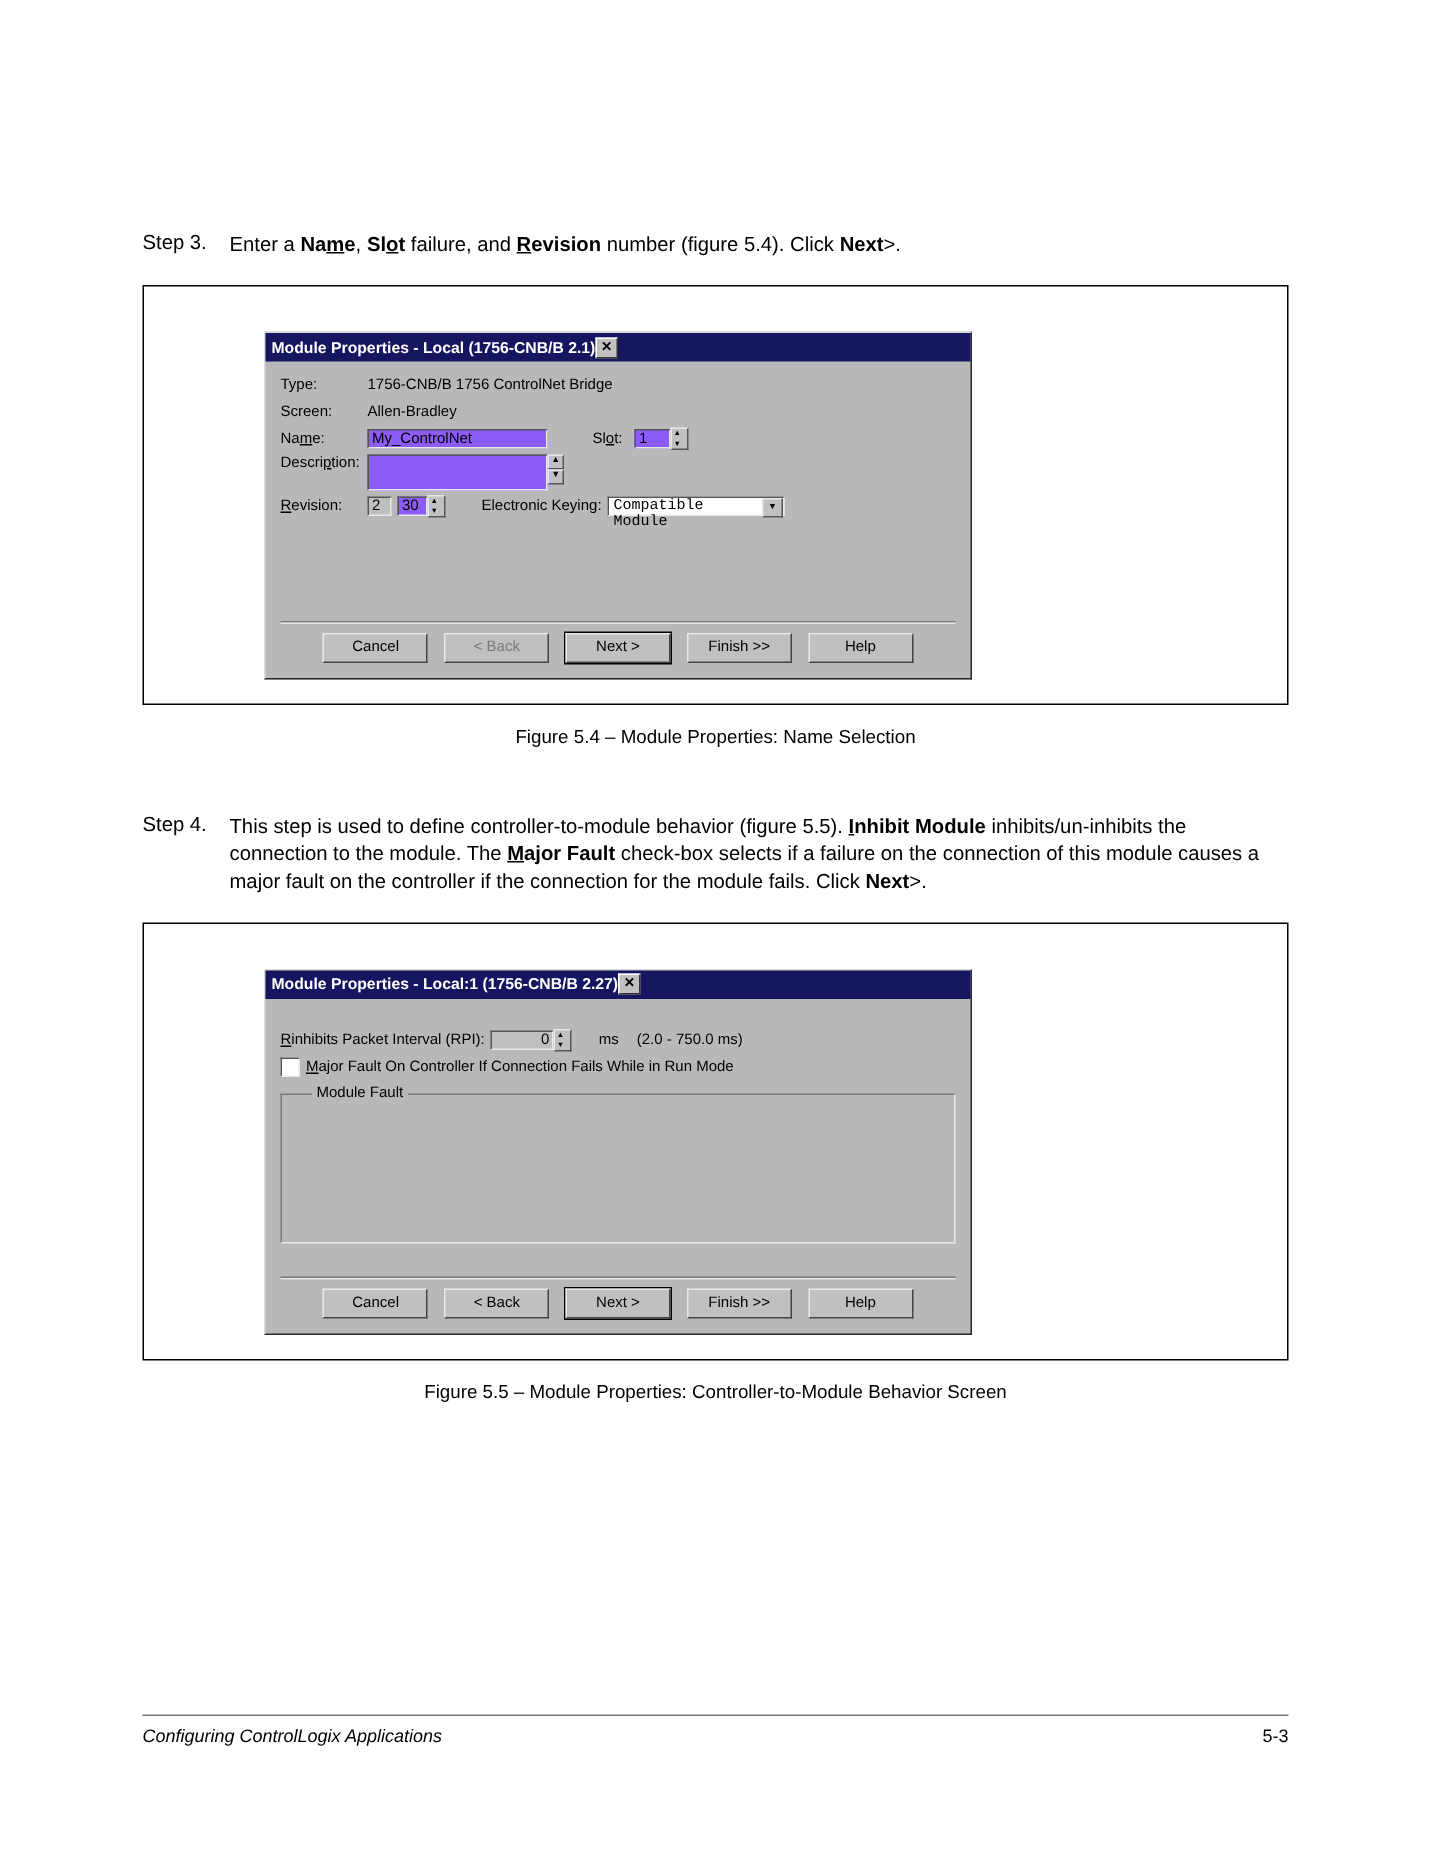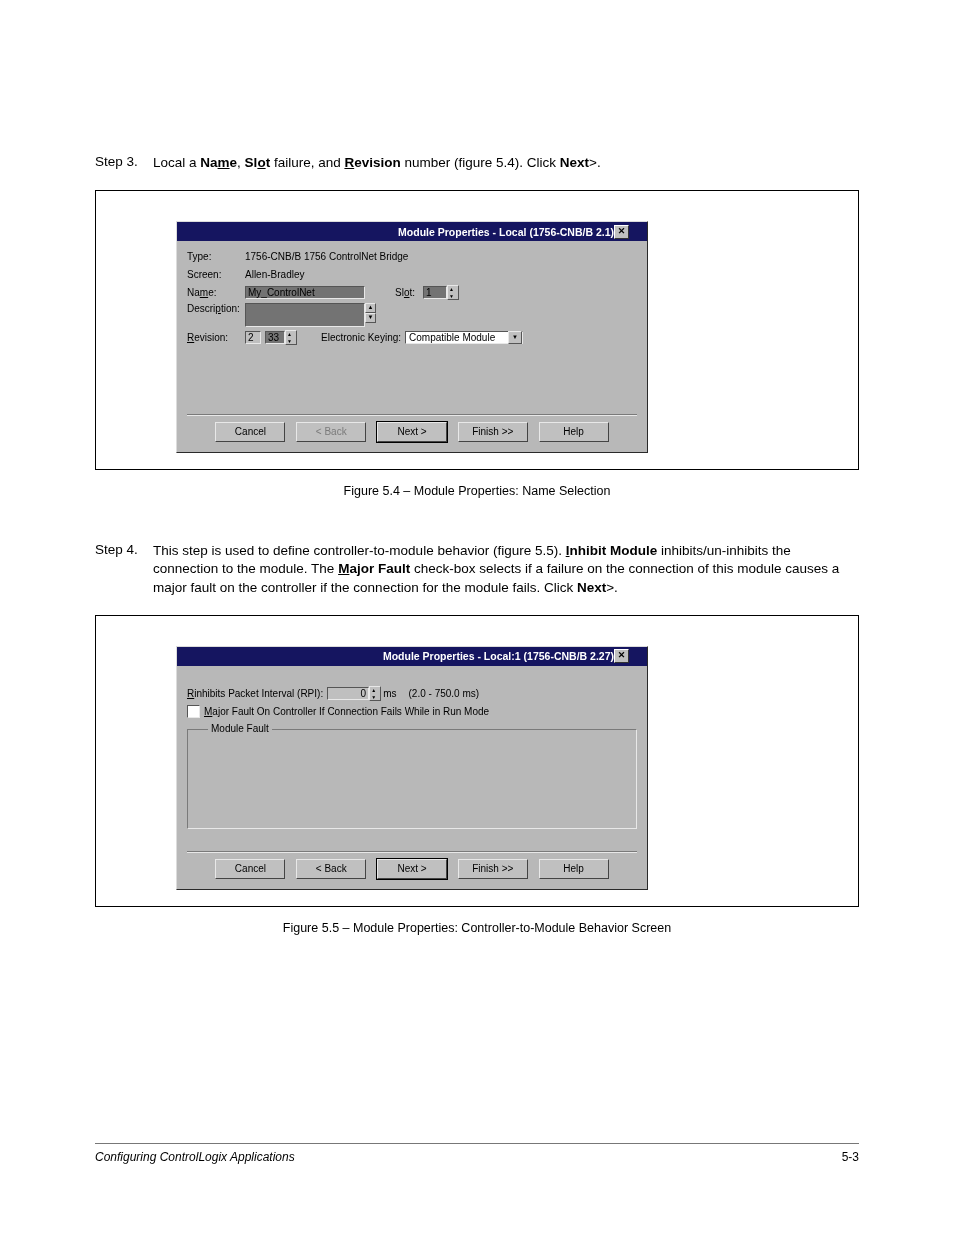--- a/index.html
+++ b/index.html
@@ -55,24 +55,24 @@
     border-right: 1px solid #2a2a2a;
     border-bottom: 1px solid #2a2a2a;
     width: 470px;
   }
   .titlebar {
     background: #0a0a60;
     background: #151560;
     color: #fff;
     font-size: 10.5px;
     font-weight: bold;
-    padding: 2px 18px 2px 4px;
+    padding: 2px 4px 2px 4px;
     display: flex;
     align-items: center;
-    justify-content: flex-end;
+    justify-content: flex-start;
     height: 15px;
   }
   .close-x {
     width: 13px;
     height: 12px;
     background: #c0c0c0;
     border-top: 1px solid #fff;
     border-left: 1px solid #fff;
     border-right: 1px solid #333;
     border-bottom: 1px solid #333;
@@ -100,21 +100,21 @@
     font-size: 10px;
   }
   .form-val {
     font-size: 10px;
   }
   .txt-in {
     border-top: 1px solid #555;
     border-left: 1px solid #555;
     border-right: 1px solid #e8e8e8;
     border-bottom: 1px solid #e8e8e8;
-    background: #737373;
+    background: #8b5cf6;
     height: 13px;
     font-size: 10px;
     padding: 0 2px;
     box-sizing: border-box;
     line-height: 12px;
     display: inline-block;
   }
   .txt-in.ro { background: #bfbfbf; }
   .spin {
     display: inline-block;
@@ -145,30 +145,30 @@
     border-right: 1px solid #555;
     border-bottom: 1px solid #555;
     background: #c0c0c0;
     height: 8px;
     font-size: 6px;
     text-align: center;
     line-height: 7px;
   }
   .dd {
     display:inline-flex;
-    align-items:center;
     border-top: 1px solid #555;
     border-left: 1px solid #555;
     border-right: 1px solid #e8e8e8;
     border-bottom: 1px solid #e8e8e8;
     background:#fff;
     height:13px;
     font-size:10px;
     padding:0 0 0 3px;
     box-sizing:border-box;
+    font-family:Liberation Mono, monospace;
   }
   .dd-txt { flex:1; }
   .dd-btn {
     width:12px;height:11px;background:#c0c0c0;
     border-top:1px solid #e8e8e8;border-left:1px solid #e8e8e8;
     border-right:1px solid #555;border-bottom:1px solid #555;
     font-size:6px;line-height:10px;text-align:center;
     margin-right:0;
   }
   .cb {
@@ -210,21 +210,21 @@
   .footer-left { font-style:italic; }
 </style>
 </head>
 <body>
 
 <div class="page">
 
   <div class="step-row">
     <div class="step-label">Step 3.</div>
     <div class="step-body">
-      <span>Local a </span><span class="b"><span>Na</span><span class="u">m</span><span>e</span></span><span>, </span><span class="b"><span>Sl</span><span class="u">o</span><span>t</span></span><span> failure, and </span><span class="b"><span class="u">R</span><span>evision</span></span><span> number (figure 5.4). Click </span><span class="b">Next</span><span>&gt;.</span>
+      <span>Enter a </span><span class="b"><span>Na</span><span class="u">m</span><span>e</span></span><span>, </span><span class="b"><span>Sl</span><span class="u">o</span><span>t</span></span><span> failure, and </span><span class="b"><span class="u">R</span><span>evision</span></span><span> number (figure 5.4). Click </span><span class="b">Next</span><span>&gt;.</span>
     </div>
   </div>
 
   <div class="shot-frame">
     <div class="dlg">
       <div class="titlebar">
         <span>Module Properties - Local (1756-CNB/B 2.1)</span>
         <span class="close-x">✕</span>
       </div>
       <div class="dlg-body">
@@ -249,21 +249,21 @@
           <span class="txt-in" style="width:120px;height:24px"></span>
           <span class="multi-spin">
             <span class="sp">▲</span>
               <span class="sp">▼</span>
           </span>
         </div>
         <div class="form-row" style="margin-top:0">
           <span class="form-lbl"><span class="u">R</span>evision:</span>
           <span class="txt-in ro" style="width:16px">2</span>
           <span style="width:4px;display:inline-block"></span>
-          <span class="txt-in" style="width:20px">33</span>
+          <span class="txt-in" style="width:20px">30</span>
             <span class="spin"></span>
           <span style="flex:0 0 24px"></span>
           <span class="form-val">Electronic Keying:</span>
           <span style="width:4px;display:inline-block"></span>
           <span class="dd" style="width:118px">
             <span class="dd-txt">Compatible Module</span>
             <span class="dd-btn">▼</span>
           </span>
         </div>
         <div class="btn-row" style="padding-top:60px">
@@ -291,21 +291,21 @@
       <div class="titlebar">
         <span>Module Properties - Local:1 (1756-CNB/B 2.27)</span>
         <span class="close-x">✕</span>
       </div>
       <div class="dlg-body" style="padding-top:20px">
         <div class="form-row">
           <span class="form-val"><span class="u">R</span><span>inhibits Packet Interval (RPI):</span></span>
           <span style="width:4px;display:inline-block"></span>
           <span class="txt-in ro" style="width:42px;text-align:right">0</span>
             <span class="spin"></span>
-          <span class="form-val" style="margin-left:2px">ms</span>
+          <span class="form-val" style="margin-left:18px">ms</span>
           <span class="form-val" style="margin-left:12px">(2.0 - 750.0 ms)</span>
         </div>
         <div class="form-row">
           <span class="cb"></span>
           <span class="form-val"><span class="u">M</span><span>ajor Fault On Controller If Connection Fails While in Run Mode</span></span>
         </div>
         <div class="fieldset">
           <span class="fieldset-legend">Module Fault</span>
         </div>
         <div class="btn-row" style="padding-top:16px">

